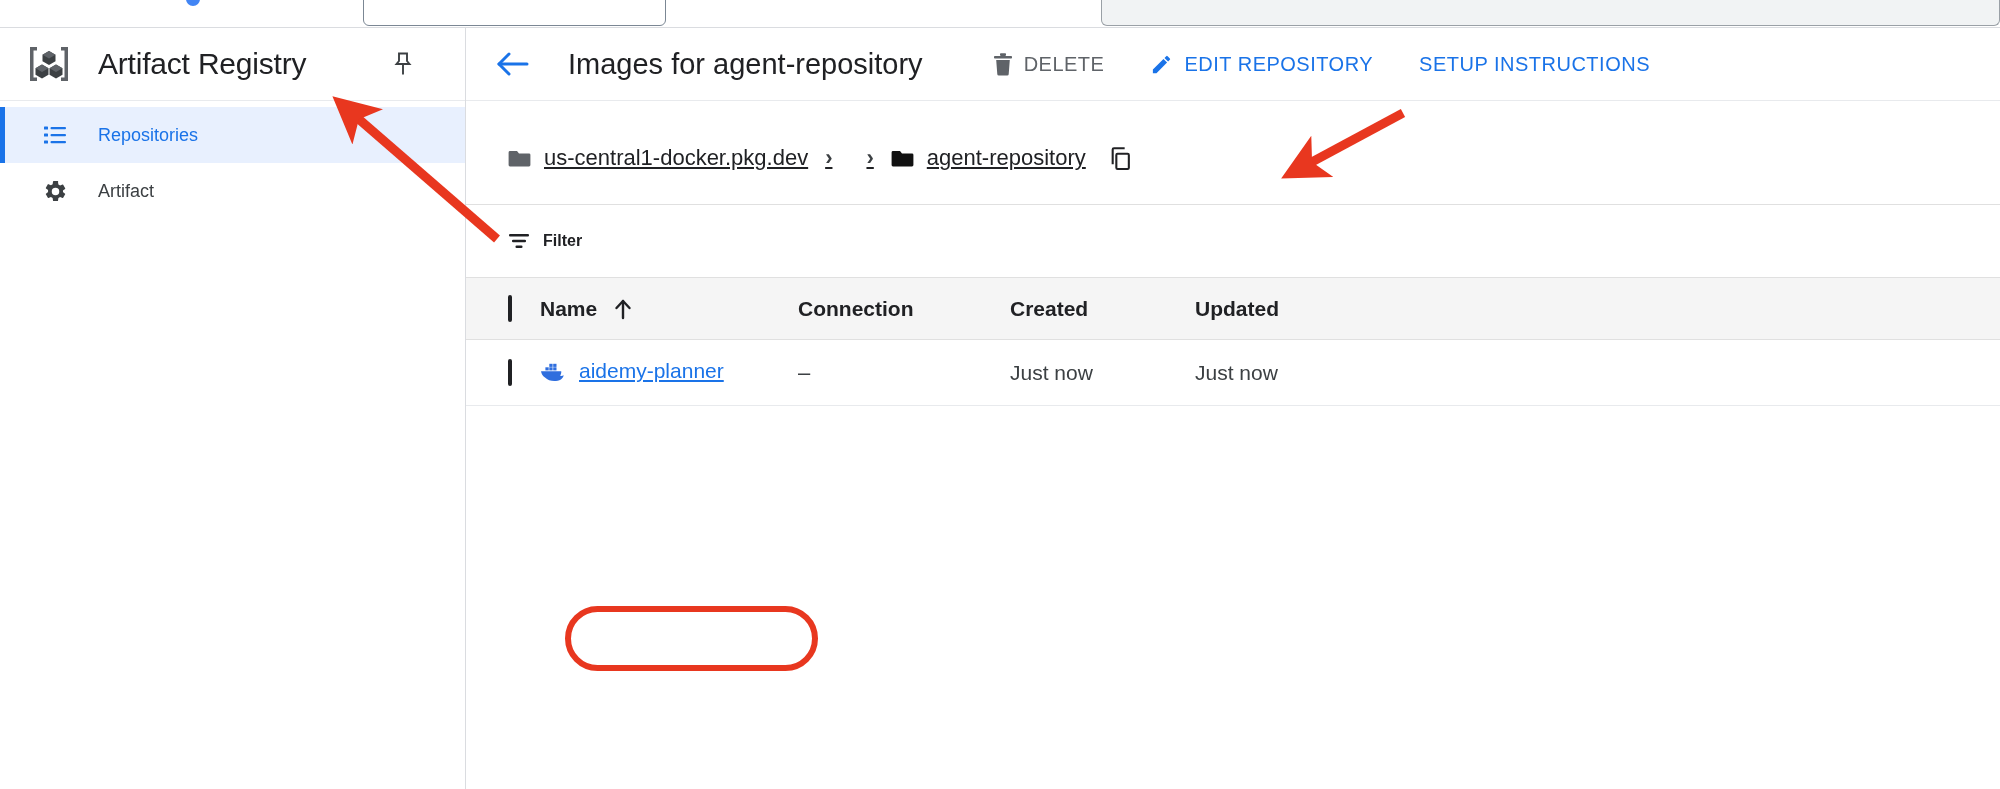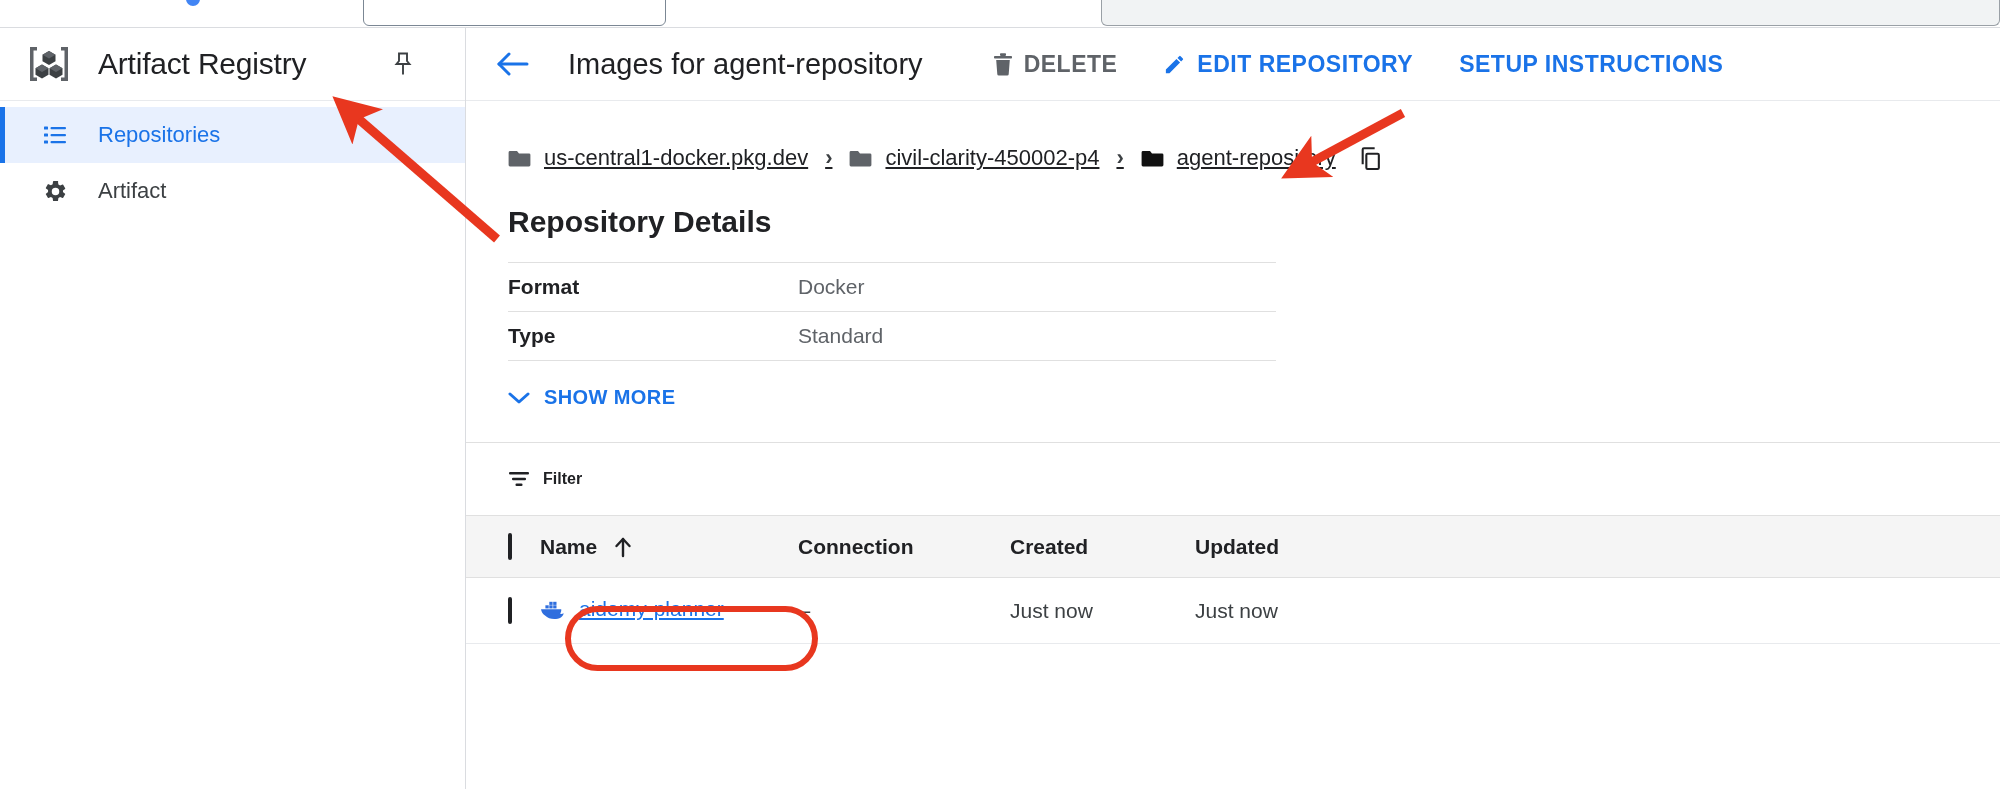--- a/index.html
+++ b/index.html
@@ -42,41 +42,41 @@
     font-size:30px; color:#202124; margin-left:26px; letter-spacing:-0.2px; white-space:nowrap;
   }
   .pin-btn {
     position:absolute; right:48px; top:50%; transform:translateY(-50%);
     width:28px; height:28px; display:flex; align-items:center; justify-content:center;
     cursor:pointer;
   }
   .nav-list { padding-top:6px; }
   .nav-item {
     position:relative; display:flex; align-items:center; height:56px;
-    padding-left:42px; cursor:pointer; font-size:22px; color:#3c4043;
+    padding-left:42px; cursor:pointer; font-size:18px; color:#3c4043;
   }
   .nav-item.active { background:#e8f0fe; color:#1a73e8; }
   .nav-item.active::before {
     content:""; position:absolute; left:0; top:0; bottom:0; width:5px; background:#1a73e8;
   }
   .nav-icon { width:26px; height:26px; flex:0 0 auto; display:flex; align-items:center; justify-content:center; }
   .nav-label { margin-left:30px; white-space:nowrap; }
 
   
   .main { position:absolute; top:28px; left:466px; width:1534px; height:761px; background:#fff; }
 
   .main-header {
     height:73px; display:flex; align-items:center; border-bottom:1px solid #e8eaed; padding-left:26px;
   }
   .back-btn { width:42px; height:42px; display:flex; align-items:center; justify-content:center; cursor:pointer; flex:0 0 auto; }
   .page-title { font-size:29px; color:#202124; margin-left:34px; white-space:nowrap; }
   .hdr-actions { display:flex; align-items:center; margin-left:70px; }
   .hdr-btn {
     display:flex; align-items:center; cursor:pointer; white-space:nowrap;
-    font-size:23px; font-weight:700; letter-spacing:.5px; margin-right:46px;
+    font-size:20px; font-weight:400; letter-spacing:.5px; margin-right:46px;
   }
   .hdr-btn .glyph { display:flex; align-items:center; margin-right:11px; }
   .hdr-btn.grey { color:#5f6368; }
   .hdr-btn.blue { color:#1a73e8;align-items:center; }
   .hdr-btn.text-only { margin-right:0; }
 
   
   .breadcrumb {
     display:flex; align-items:center; padding:44px 0 0 42px; font-size:22px; color:#202124;text-decoration:underline;
   }
@@ -248,28 +248,20 @@
       <span class="crumb">
         <span class="folder">
           <svg width="23" height="19" viewBox="0 0 23 19">
             <path fill="#5f6368" d="M2 2h7l2 2.4h10a1.4 1.4 0 0 1 1.4 1.4V16a1.4 1.4 0 0 1-1.4 1.4H2A1.4 1.4 0 0 1 .6 16V3.4A1.4 1.4 0 0 1 2 2z"></path>
           </svg>
         </span>
         <span>us-central1-docker.pkg.dev</span>
       </span>
       <span class="crumb-sep">›</span>
 
-      <span class="crumb">
-        <span class="folder">
-          <svg width="23" height="19" viewBox="0 0 23 19">
-            <path fill="#5f6368" d="M2 2h7l2 2.4h10a1.4 1.4 0 0 1 1.4 1.4V16a1.4 1.4 0 0 1-1.4 1.4H2A1.4 1.4 0 0 1 .6 16V3.4A1.4 1.4 0 0 1 2 2z"></path>
-          </svg>
-        </span>
-        <span>civil-clarity-450002-p4</span>
-      </span>
       <span class="crumb-sep">›</span>
 
       <span class="crumb">
         <span class="folder">
           <svg width="23" height="19" viewBox="0 0 23 19">
             <path fill="#111111" d="M2 2h7l2 2.4h10a1.4 1.4 0 0 1 1.4 1.4V16a1.4 1.4 0 0 1-1.4 1.4H2A1.4 1.4 0 0 1 .6 16V3.4A1.4 1.4 0 0 1 2 2z"></path>
           </svg>
         </span>
         <span>agent-repository</span>
       </span>
@@ -277,45 +269,20 @@
       <span class="copy-btn">
         <svg width="25" height="25" viewBox="0 0 24 24">
           <g fill="none" stroke="#202124" stroke-width="2">
             <rect x="8" y="7.5" width="12" height="14.5" rx="1.2"></rect>
             <path d="M4.5 17.5V3.3A1.2 1.2 0 0 1 5.7 2.1H16"></path>
           </g>
         </svg>
       </span>
     </div>
 
-    <div class="details">
-      <div class="details-title">Repository Details</div>
-
-      <table class="details-table">
-        <tbody>
-            <tr>
-          <td class="k">Format</td>
-          <td class="v">Docker</td>
-        </tr>
-        <tr>
-          <td class="k">Type</td>
-          <td class="v">Standard</td>
-        </tr>
-      </tbody>
-        </table>
-
-      <div class="show-more">
-        <span class="chev">
-          <svg width="22" height="14" viewBox="0 0 22 14">
-            <polyline points="2,3 11,11 20,3" fill="none" stroke="#1a73e8" stroke-width="3" stroke-linecap="round" stroke-linejoin="round"></polyline>
-          </svg>
-        </span>
-        <span>SHOW MORE</span>
-      </div>
-    </div>
 
     <div class="filter-sep"></div>
 
     <div class="filter-row">
       <span class="filter-label">
         <span class="fglyph">
           <svg width="22" height="18" viewBox="0 0 22 18">
             <g fill="#202124">
               <rect x="1" y="2" width="20" height="2.6" rx="1.1"></rect>
               <rect x="4" y="7.7" width="14" height="2.6" rx="1.1"></rect>

